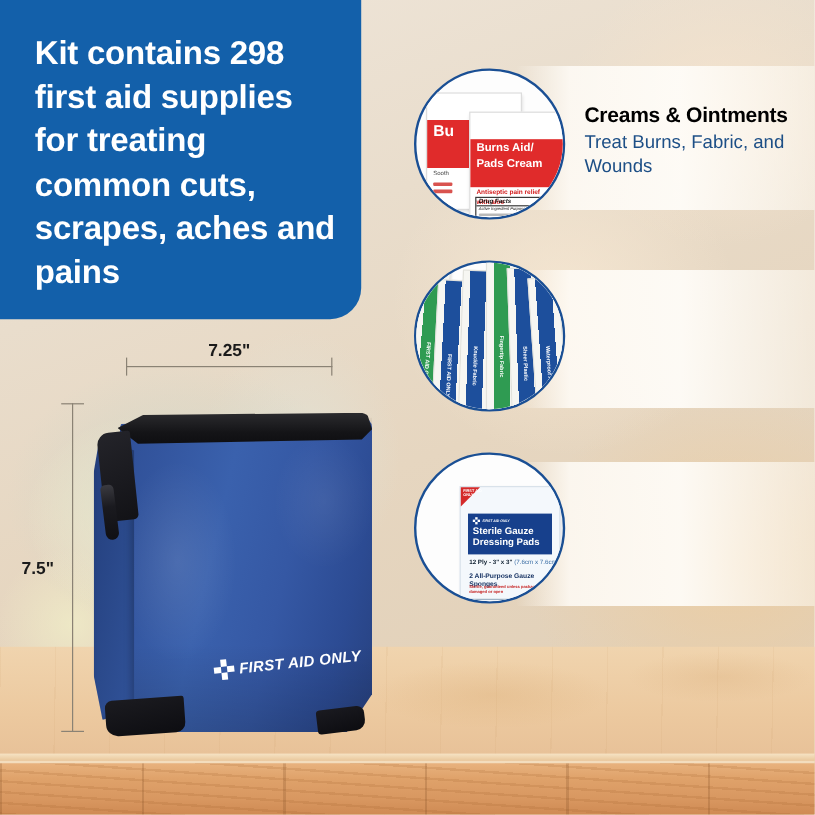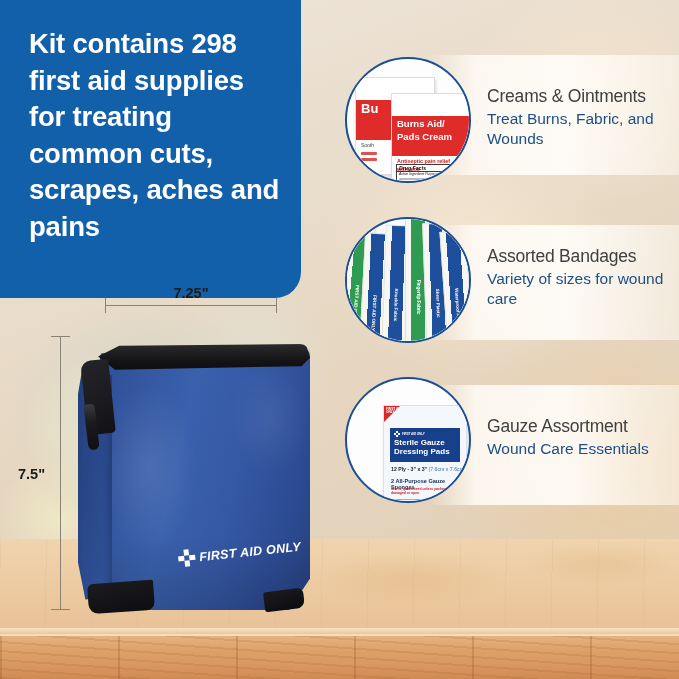--- a/index.html
+++ b/index.html
@@ -68,21 +68,21 @@
       linear-gradient(180deg, #e8b27e 0%, #dfa26a 30%, #d89760 70%, #cf8a53 100%);
     border-top: 2px solid #f3ddbe;
   }
   .table-lip {
     position: absolute; left: 0; bottom: 45px; width: 679px; height: 6px;
     background: linear-gradient(180deg, #f6e3c4, #e9c79b);
   }
 
   
   .headline-panel {
-    position: absolute; left: 0; top: 0; width: 301px; height: 298px;
+    position: absolute; left: 0; top: 0; width: 301px; height: 266px;
     background: #1360aa;
     border-bottom-right-radius: 26px;
     padding: 26px 20px 0 29px;
   }
   .headline-text {
     color: #ffffff;
     font-size: 27.5px;
     font-weight: bold;
     line-height: 1.33;
     letter-spacing: -0.2px;
@@ -199,21 +199,21 @@
 
   .feat-circle {
     position: relative; flex: 0 0 auto;
     width: 126px; height: 126px; border-radius: 50%;
     border: 2px solid #1a4f94;
     overflow: hidden;
     background: #fdfdfd;
   }
   .feat-text { padding-left: 16px; padding-bottom: 6px; }
   .feat-title {
-    color: #404040; font-size: 17.5px; font-weight: normal;
+    color: #000000; font-size: 17.5px; font-weight: bold;
     letter-spacing: -.2px; white-space: nowrap; margin-bottom: 2px;
   }
   .feat-sub {
     color: #1d4f86; font-size: 15.5px; line-height: 1.25;
   }
 
   
   .pkt {
     position: absolute; background: #ffffff;
     border: 1px solid #dcdcdc;
@@ -462,24 +462,20 @@
           <span class="label">Fingertip Fabric</span>
       </div>
       <div class="bandage b-blue" style="left:78px; top:4px; transform:rotate(-2deg);">
         <span class="stripe"></span>
           <span class="label">Sheer Plastic</span>
       </div>
       <div class="bandage b-blue" style="left:98px; top:12px; transform:rotate(-4deg);">
         <span class="stripe"></span>
           <span class="label">Waterproof Adhesive</span>
       </div>
-    </div>
-    <div class="feat-text">
-      <div class="feat-title">Assorted Bandages</div>
-      <div class="feat-sub">Variety of sizes for wound care</div>
     </div>
   </div>
 
   <div class="feature f3">
     <div class="feat-circle">
 
 
       <div class="gz gz-b">
         <span class="gz-corner"></span>
         <div class="gz-corner-t">
@@ -505,19 +501,15 @@
         </div>
         <div class="gz-count">2 All-Purpose Gauze Sponges</div>
         <div class="gz-red">Sterile, guaranteed unless package is damaged or open</div>
         <div class="gz-fine">
             <b></b>
             <b class="s"></b>
           </div>
       </div>
 
     </div>
-    <div class="feat-text">
-      <div class="feat-title">Gauze Assortment</div>
-      <div class="feat-sub">Wound Care Essentials</div>
-    </div>
   </div>
 
 </div>
 
 </body></html>

